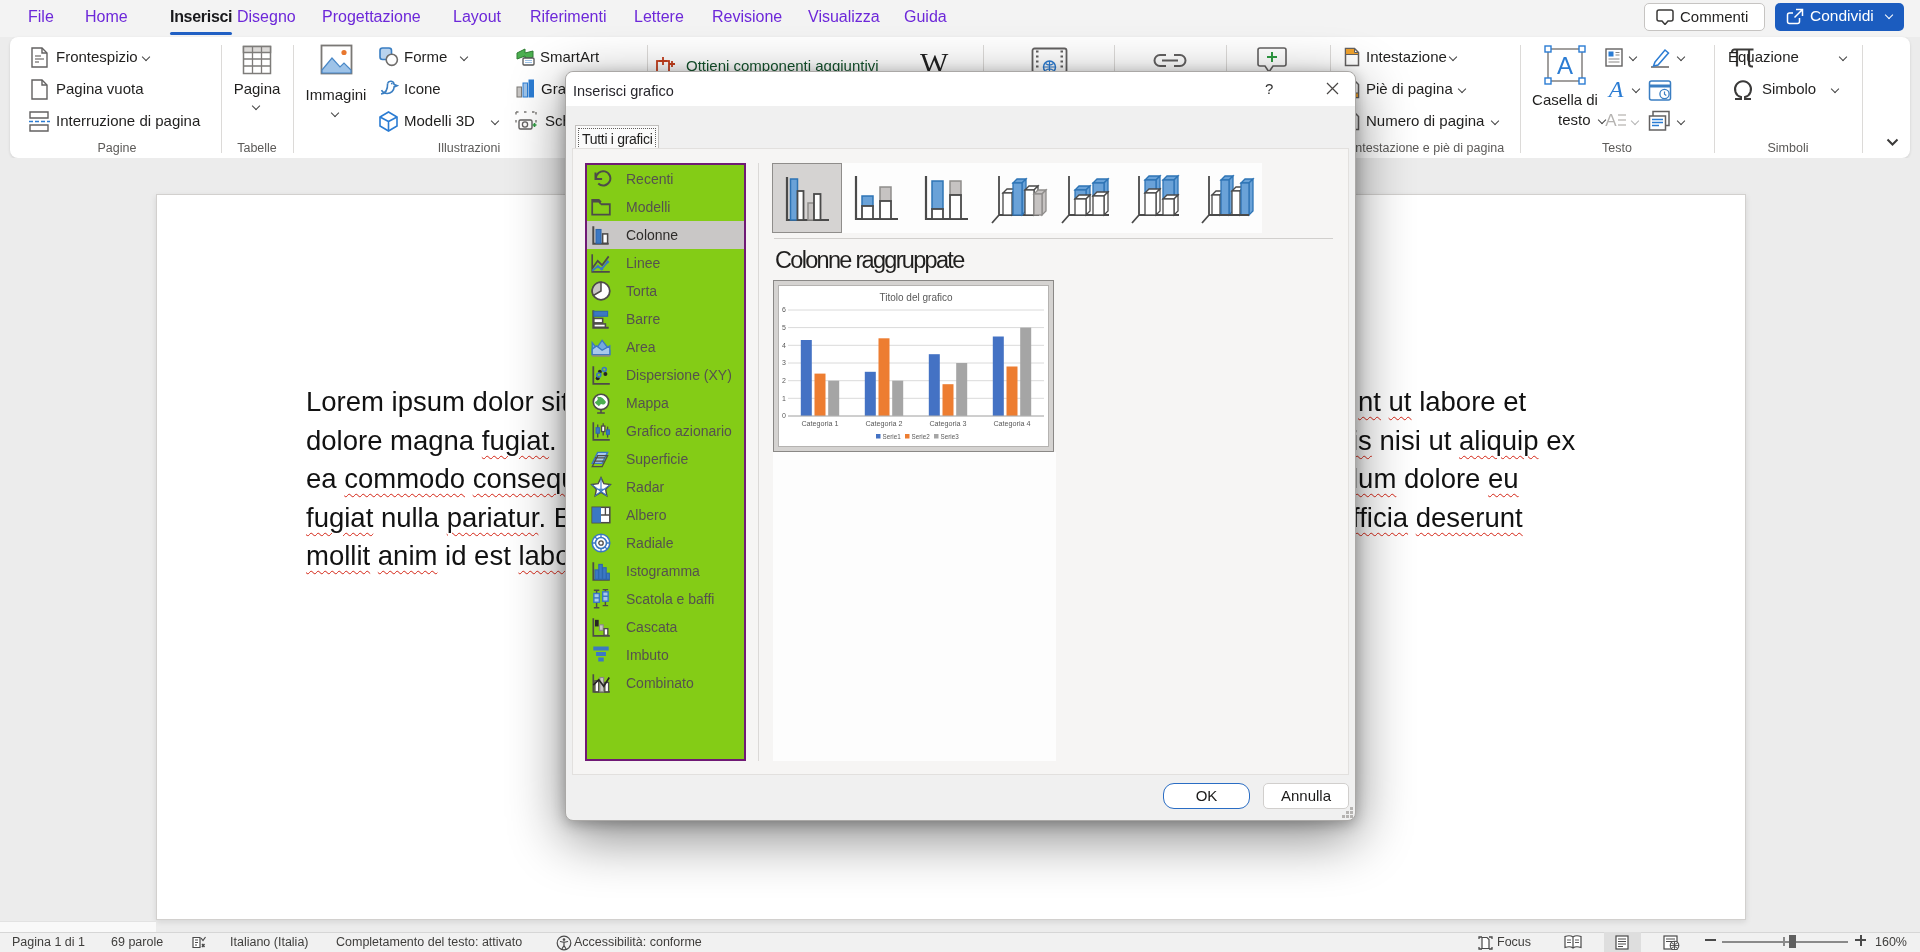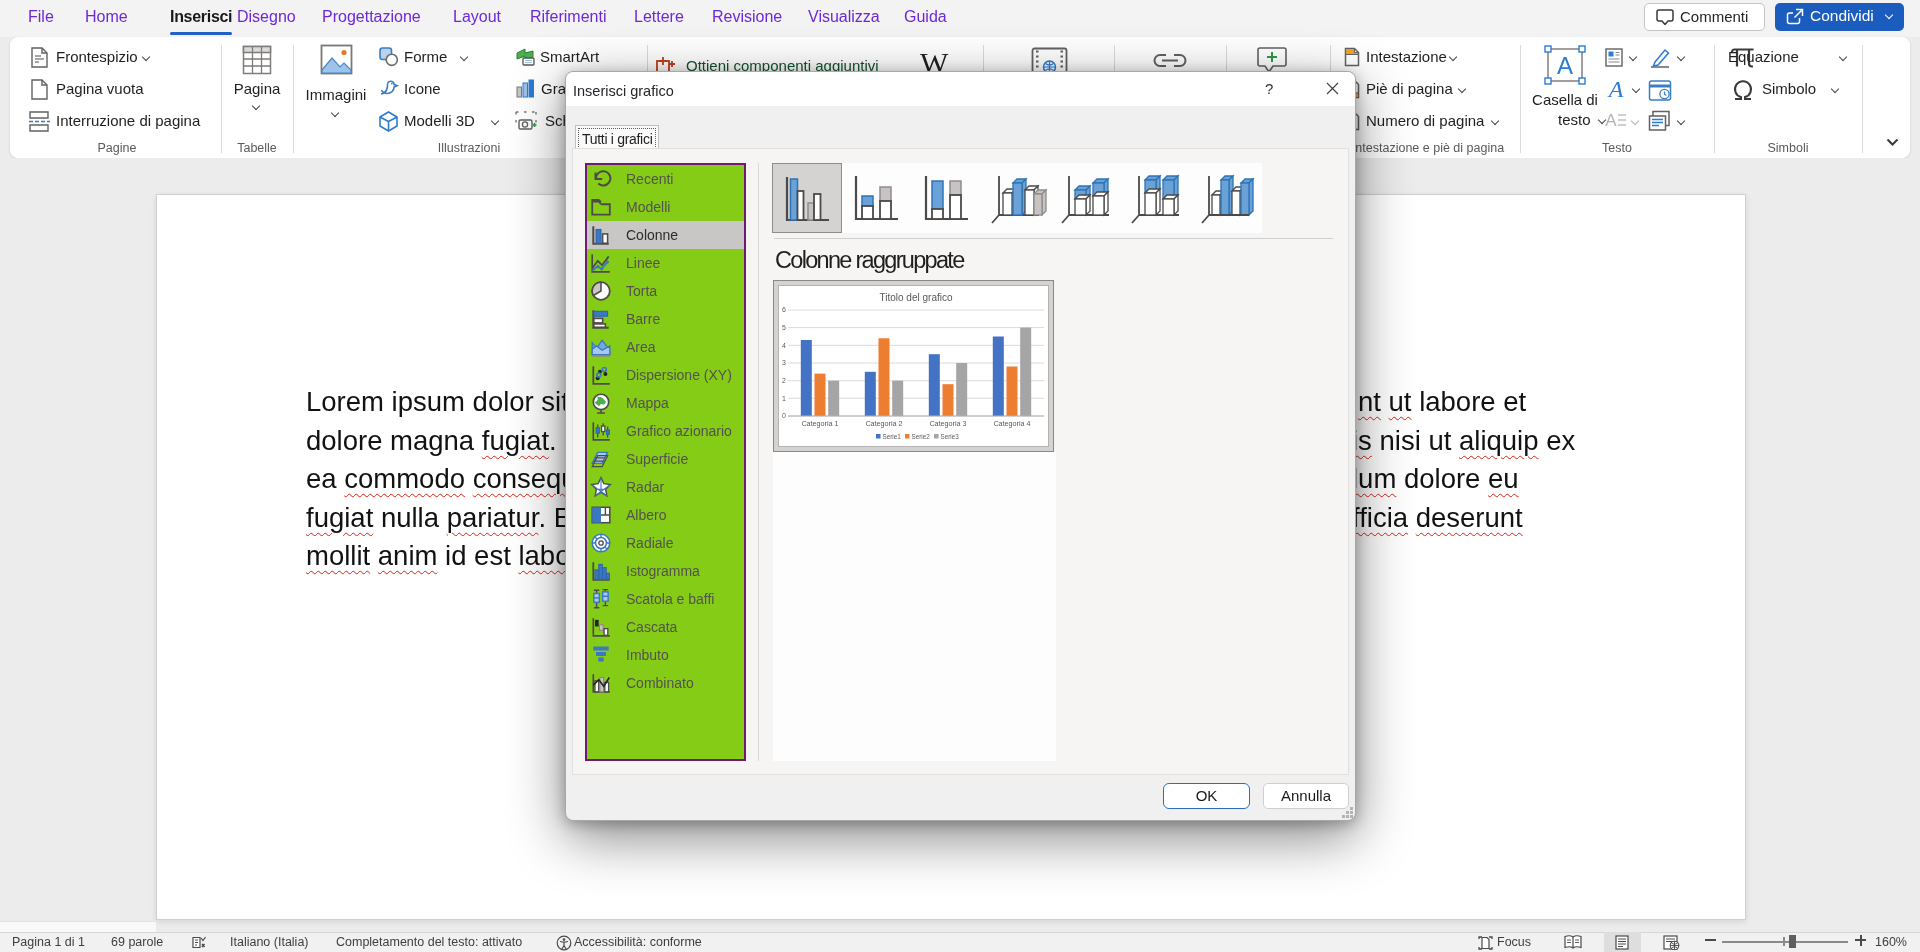--- a/index.html
+++ b/index.html
@@ -37,21 +37,21 @@
   .drow.sel .t { color:#2e2c2a; }
   .drow svg { position:absolute; left:3px; top:3px; }
   .vdiv { position:absolute; left:185px; top:14px; width:1px; height:598px; background:#dbd9d7; }
   .gallery { position:absolute; left:199px; top:14px; width:490px; height:70px; background:#fdfdfd; }
   .gcell { position:absolute; top:0; width:70px; height:70px; }
   .gcell.sel { background:#d5d3d2; border:1px solid #8f8d8b; }
   .hsep { position:absolute; left:201px; top:89px; width:559px; height:1px; background:#d1cfcd; }
   .dheading { position:absolute; left:202px; top:98px; font-size:23.5px; letter-spacing:-1.7px; color:#201f1e; }
   .preview { position:absolute; left:200px; top:131px; width:281px; height:172px; border:1px solid #8a8886; background:#d5d3d1; }
   .preview svg { display:block; } .preview .inwrap { position:absolute; left:4px; top:4px; right:4px; bottom:4px; background:#ffffff; border:1px solid #b5b3b1; }
-  .okbtn { position:absolute; left:597px; top:711px; width:87px; height:26px; background:#ffffff; border:1.5px solid #2a6dc4; border-radius:6px; font-size:15px; color:#1b1a19; text-align:center; line-height:23px; }
+  .okbtn { position:absolute; left:597px; top:711px; width:87px; height:26px; background:#ffffff; border:1.5px solid #2a6dc4; border-radius:11px; font-size:15px; color:#1b1a19; text-align:center; line-height:23px; }
   .canbtn { position:absolute; left:697px; top:711px; width:86px; height:26px; background:#ffffff; border:1px solid #d1cfcd; border-radius:5px; font-size:15px; color:#1b1a19; text-align:center; line-height:24px; }
 </style>
 </head>
 <body>
 
 <div class="abs tabbar"></div>
 <div class="tab" style="left:28px;">File</div>
 <div class="tab" style="left:85px;">Home</div>
 <div class="tab sel" style="left:170px;">Inserisci</div>
 <div class="tab" style="left:237px;">Disegno</div>

